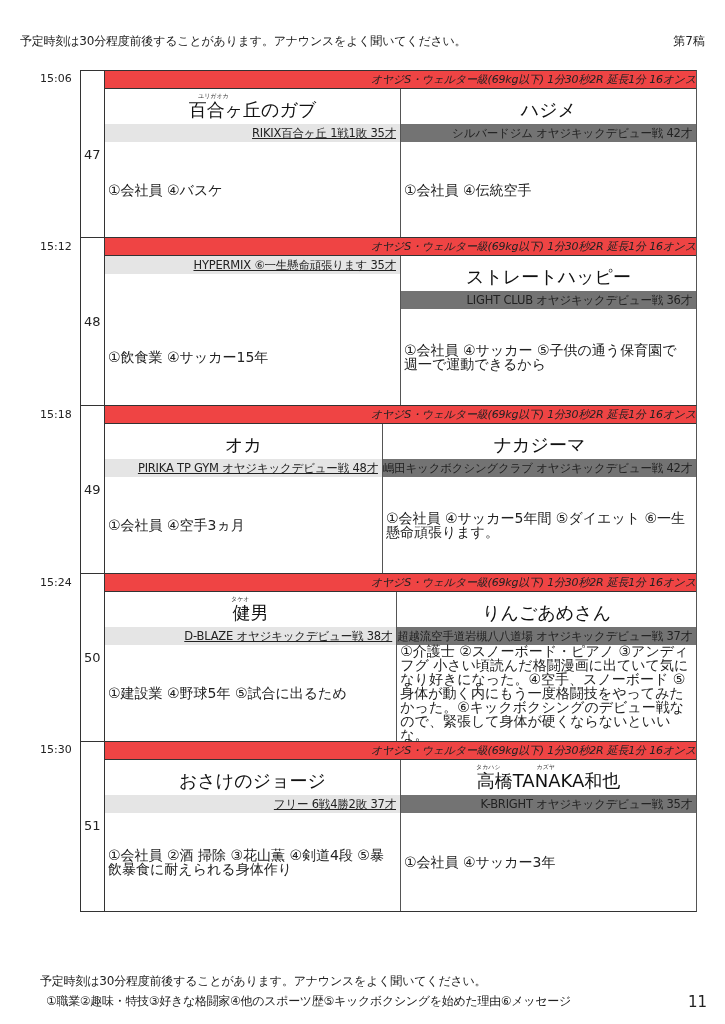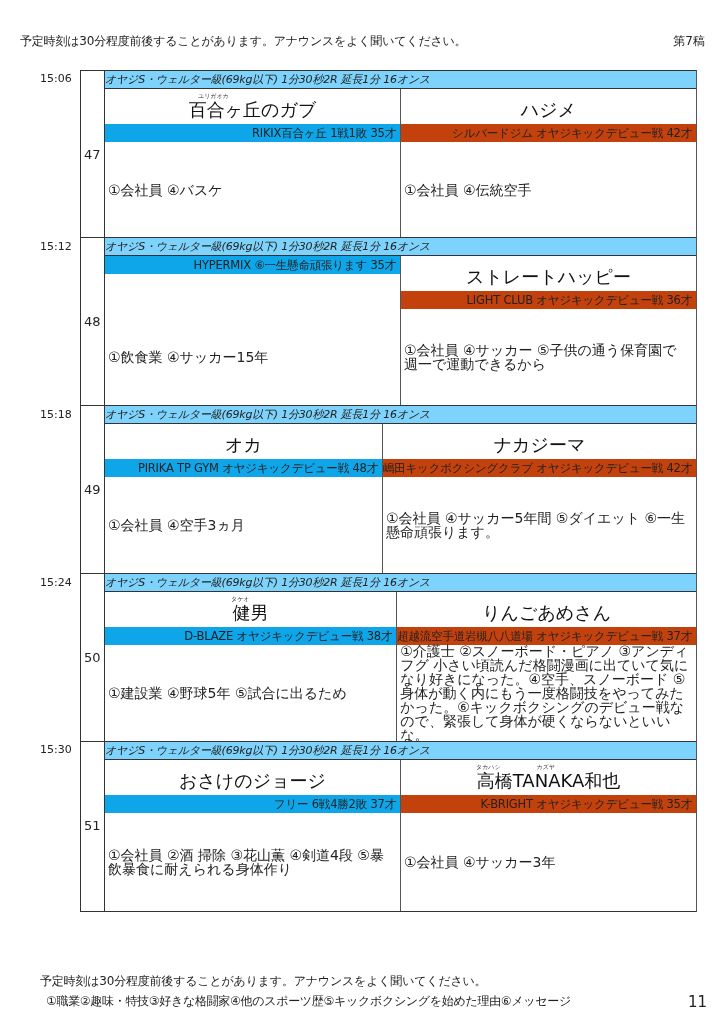--- a/index.html
+++ b/index.html
@@ -7,31 +7,31 @@
          font-family:"DejaVu Sans", "Liberation Sans", sans-serif; color:#111; }
   .top-note { position:absolute; left:20px; top:33px; font-size:12px; color:#222; letter-spacing:-0.2px; }
   .draft { position:absolute; right:20px; top:33px; font-size:12px; color:#222; }
   .time { position:absolute; left:40px; font-size:11px; color:#222; }
   .table { position:absolute; left:80px; top:70px; width:617px; }
   .block { position:relative; height:168px; border-left:1.5px solid #333; border-right:1.5px solid #555; border-bottom:1px solid #333; box-sizing:border-box; }
   .block.first { border-top:1.5px solid #333; }
   .num-col { position:absolute; left:0; top:0; width:24px; height:100%; border-right:1.5px solid #333; box-sizing:border-box; }
   .num { position:absolute; left:3px; top:76px; font-size:13px; color:#222; }
   .content { position:absolute; left:24px; top:0; right:0; height:100%; }
-  .rule { height:18px; background:#7dd3fc; border-bottom:1.5px solid #333; box-sizing:border-box;
-          text-align:left; font-size:11px; font-style:italic; line-height:17px; color:#222; letter-spacing:-0.2px; }
+  .rule { height:18px; background:#ef4444; border-bottom:1.5px solid #333; box-sizing:border-box;
+          text-align:right; font-size:11px; font-style:italic; line-height:17px; color:#222; letter-spacing:-0.2px; }
   .fighters { position:absolute; top:18px; left:0; right:0; bottom:0; display:flex; }
   .fighter { position:relative; flex:1; box-sizing:border-box; }
   .fighter.left { border-right:1.5px solid #555; }
   .name-wrap { height:35px; position:relative; text-align:center; }
   .name { position:absolute; left:0; right:0; bottom:2px; font-size:18px; color:#111;margin-top:24px; }
   .ruby { position:absolute; font-size:6px; color:#333; top:3px; }
   .gym { height:18px; font-size:11.5px; line-height:18px; text-align:right; padding-right:4px; color:#222; white-space:nowrap; overflow:hidden; letter-spacing:-0.2px; }
-  .gym.red { background:#0ea5e9; }
-  .gym.blue { background:#c2410c; }
+  .gym.red { background:#e5e5e5;text-decoration:underline; }
+  .gym.blue { background:#737373; }
   .desc { position:absolute; left:3px; right:6px; top:53px; bottom:0; display:flex; align-items:center; font-size:14px; line-height:14px; color:#222; }
   .desc span { display:block; }
   .foot1 { position:absolute; left:40px; top:973px; font-size:12px; color:#222; letter-spacing:-0.2px; }
   .foot2 { position:absolute; left:46px; top:993px; font-size:12px; color:#222; letter-spacing:-0.3px; }
   .page { position:absolute; right:18px; top:993px; font-size:15px; color:#222; }
 </style>
 </head>
 <body>
 
 <div class="top-note">予定時刻は30分程度前後することがあります。アナウンスをよく聞いてください。</div>

